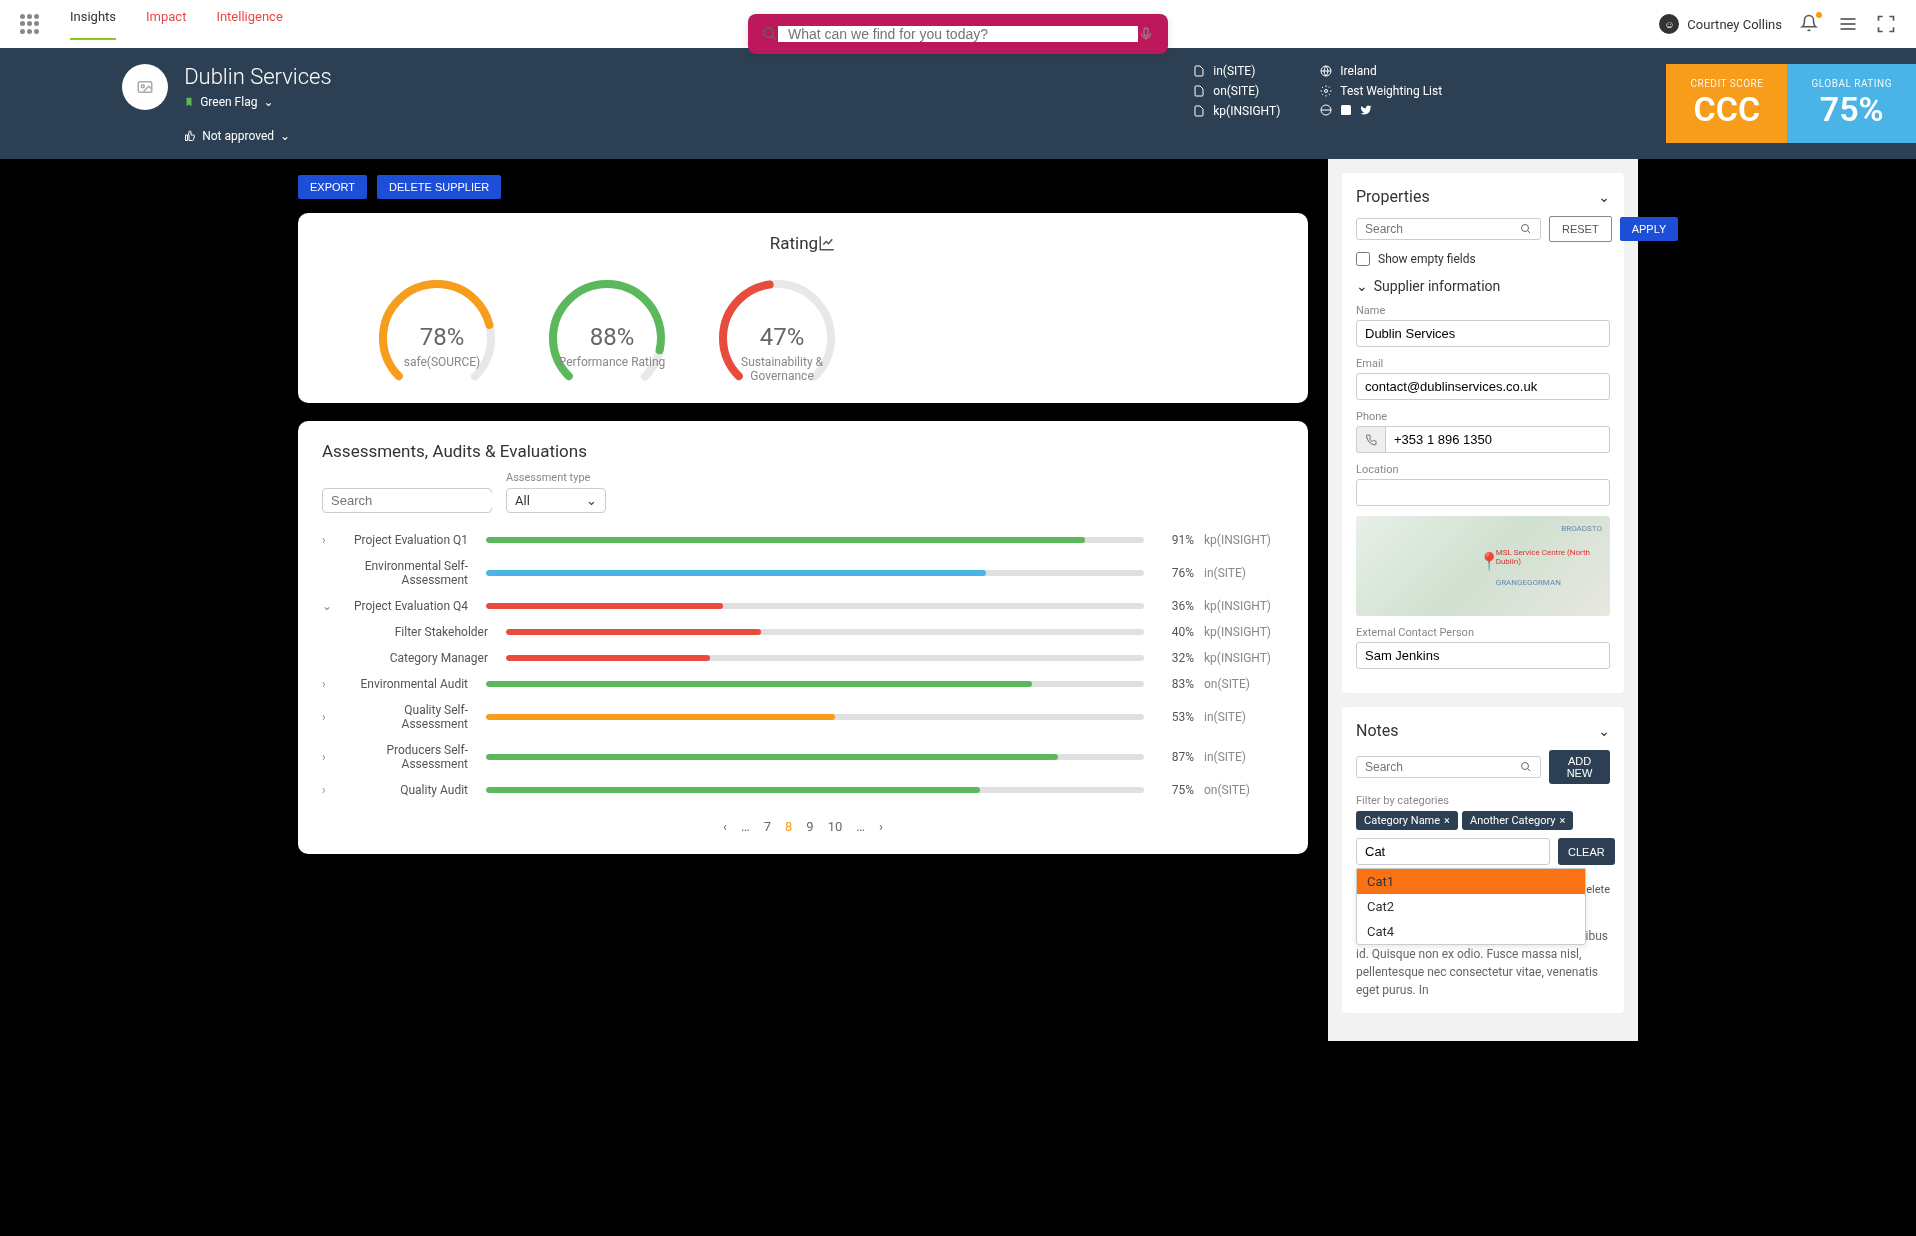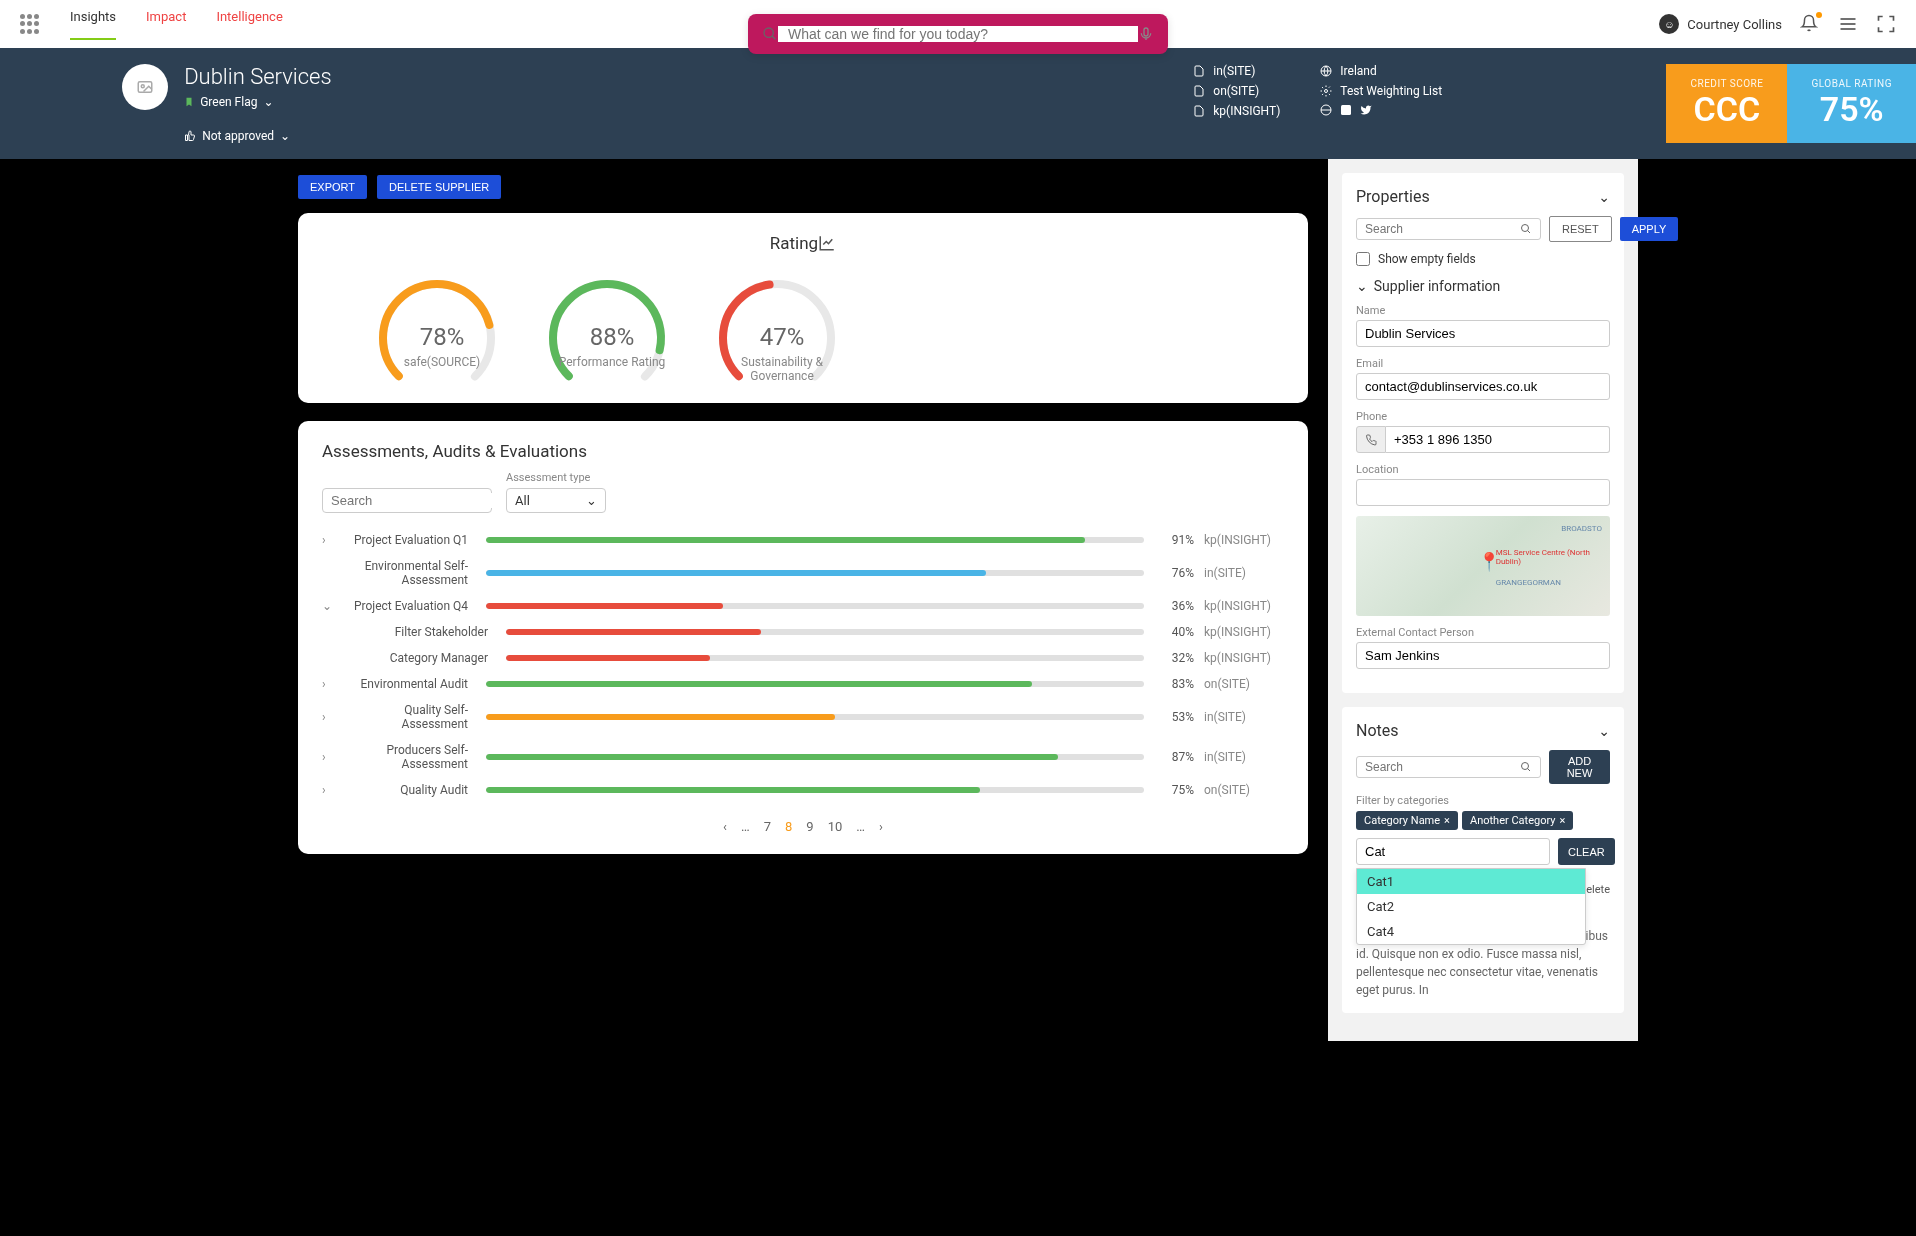--- a/index.html
+++ b/index.html
@@ -86,21 +86,21 @@
 .map { width: 100%; height: 100px; background: linear-gradient(135deg, #e8f0e8 0%, #d0e0d0 50%, #e8e8e0 100%); border-radius: 3px; position: relative; margin-bottom: 10px; overflow: hidden; }
 .map-pin { position: absolute; left: 48%; top: 35%; color: #d33; font-size: 18px; }
 .map-text { position: absolute; top: 8px; right: 8px; font-size: 8px; color: #68a; text-transform: uppercase; }
 .tag { display: inline-flex; align-items: center; gap: 4px; background: #2d4053; color: #fff; font-size: 11px; padding: 3px 8px; border-radius: 3px; margin-right: 4px; }
 .tag .x { cursor: pointer; }
 .tag.orange { background: #f89c1c; }
 .cat-input-wrap { position: relative; margin-top: 8px; display: flex; gap: 8px; }
 .cat-input { flex: 1; border: 1px solid #ccc; border-radius: 3px; padding: 5px 8px; font-size: 13px; }
 .dropdown { position: absolute; top: 30px; left: 0; width: 230px; background: #fff; border: 1px solid #ccc; border-radius: 0 0 3px 3px; box-shadow: 0 2px 6px rgba(0,0,0,0.1); z-index: 10; }
 .dropdown-item { padding: 5px 10px; font-size: 13px; cursor: pointer; }
-.dropdown-item:first-child { background: #5eead4; }
+.dropdown-item:first-child { background: #f97316; }
 .note-meta { text-align: right; font-size: 11px; color: #888; margin-top: 18px; }
 .note-meta a { color: #555; cursor: pointer; }
 .note-tag { margin-top: 6px; }
 .note-body { font-size: 12px; color: #666; margin-top: 6px; line-height: 1.5; }
 .small-btn { background: #2d4053; color: #fff; border: none; padding: 5px 10px; font-size: 11px; border-radius: 3px; cursor: pointer; }
 svg { display: block; }
 </style>
 </head>
 <body>
 

